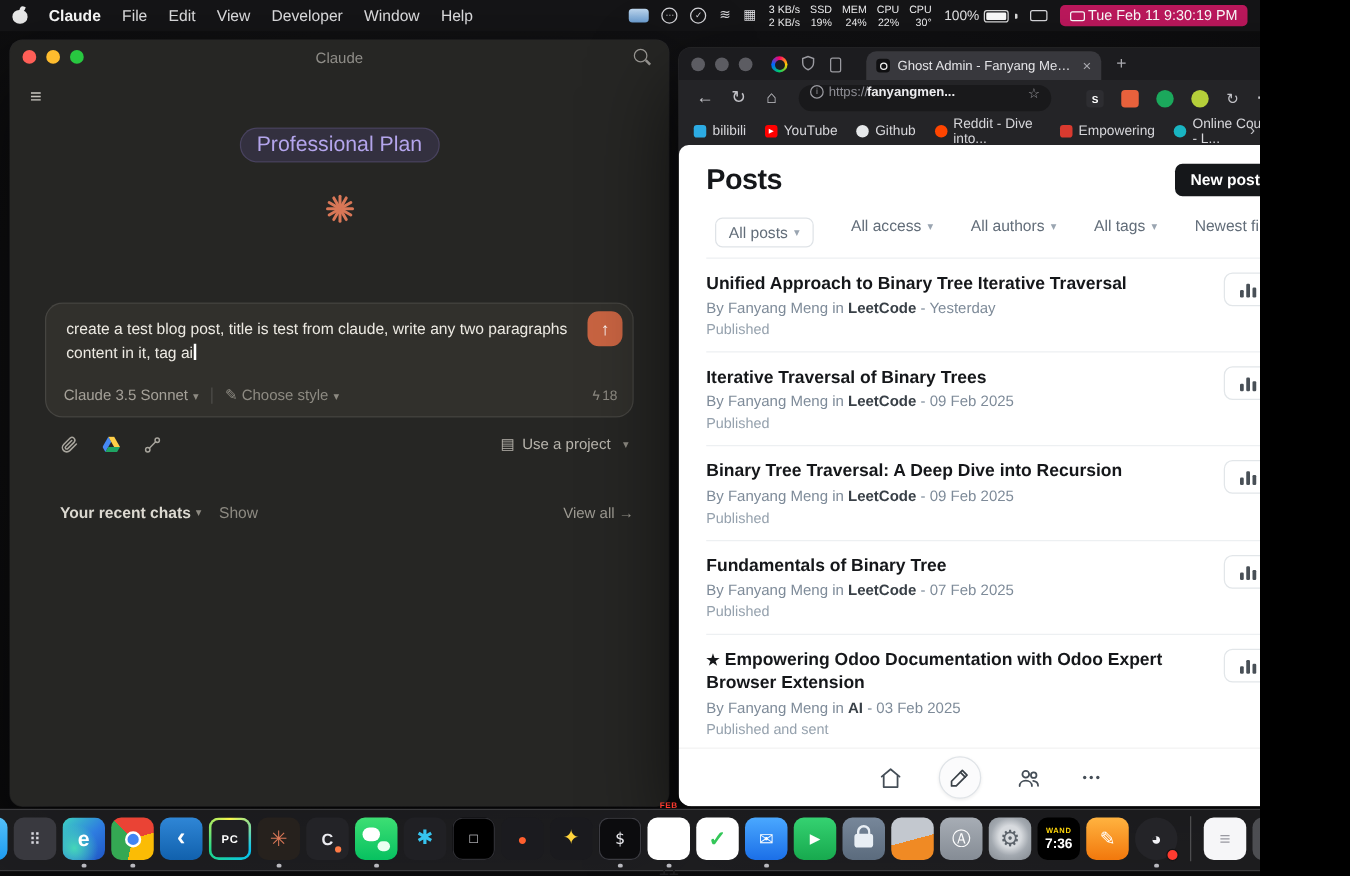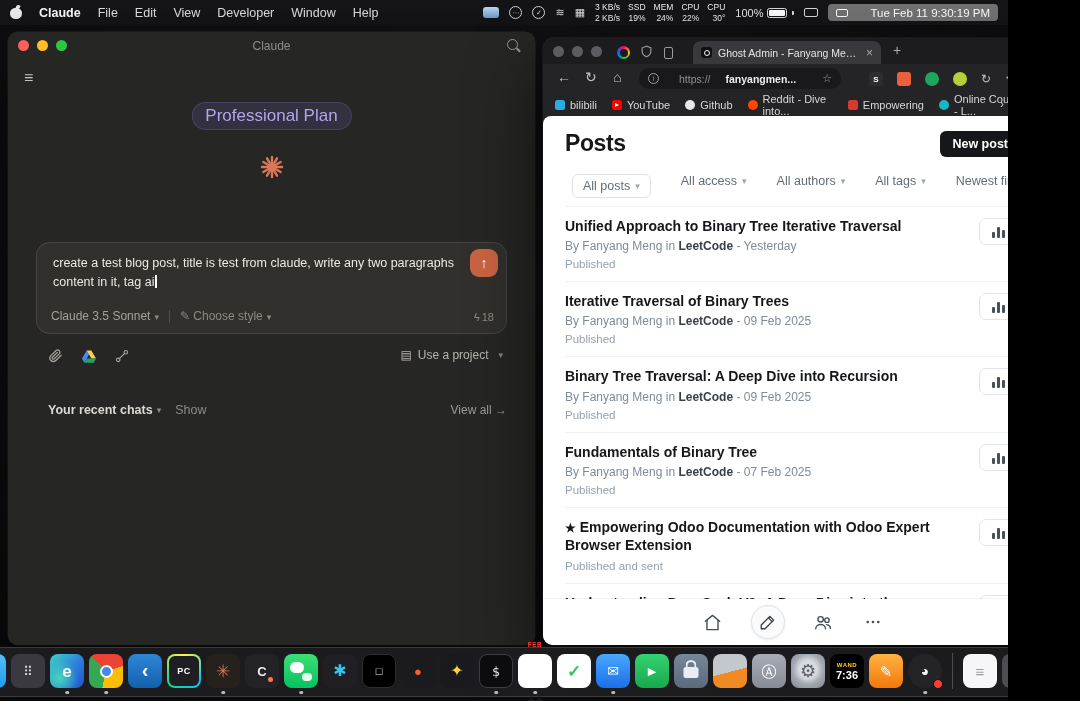--- a/index.html
+++ b/index.html
@@ -26,21 +26,21 @@
   .mb-ic{color:#dedee2;font-size:11px;line-height:1;display:flex;align-items:center;justify-content:center;}
   .mb-shot{width:16px;height:11px;border-radius:3px;background:linear-gradient(180deg,#c3dcf4,#6fa3d8);}
   .mb-ring{width:13px;height:13px;border:1.2px solid #d9d9dd;border-radius:50%;font-size:7px;}
   .stats{display:flex;gap:8px;align-items:center;}
   .stat{display:flex;flex-direction:column;align-items:flex-end;font-size:8.5px;line-height:1.2;color:#f0f0f2;font-weight:500;}
   .batt{display:flex;align-items:center;gap:4px;font-size:11px;}
   .batt-body{width:20px;height:10px;border:1px solid rgba(255,255,255,.85);border-radius:2.5px;padding:1px;display:flex;}
   .batt-fill{flex:1;background:#fff;border-radius:1px;}
   .batt-nub{width:2px;height:4px;background:rgba(255,255,255,.85);border-radius:0 1px 1px 0;margin-left:1px;}
   .mb-kbd{width:14px;height:9px;border:1.2px solid #d9d9dd;border-radius:2px;}
-  .clockpill{background:#737373;border-radius:4px;padding:2.5px 8px;display:flex;align-items:center;gap:22px;font-size:11.5px;color:#fff;font-weight:500;}
+  .clockpill{background:#be185d;border-radius:4px;padding:2.5px 8px;display:flex;align-items:center;gap:2px;font-size:11.5px;color:#fff;font-weight:500;}
   .disp-icon{width:12px;height:8px;border:1.5px solid #fff;border-radius:2px;}
 
   
   .win{position:absolute;border-radius:10px;box-shadow:0 30px 70px rgba(0,0,0,.7), 0 0 0 .5px rgba(255,255,255,.12);}
   .tl{width:11px;height:11px;border-radius:50%;display:inline-block;}
 
   
   #claude-win{left:8px;top:32px;width:527px;height:613px;background:#262624;overflow:hidden;}
   #cl-titlebar{position:relative;height:26px;}
   #cl-lights{position:absolute;left:10px;top:8px;display:flex;gap:8px;}
@@ -79,21 +79,21 @@
   .avatar-ring::after{content:'';position:absolute;inset:2.5px;border-radius:50%;background:#1c1c1f;}
   .tablet-ic{width:9px;height:12px;border:1.5px solid #9a9aa0;border-radius:2px;display:inline-block;}
   #tab{position:absolute;left:150px;top:3px;width:188px;height:23px;background:#38383d;border-radius:8px 8px 0 0;display:flex;align-items:center;gap:6px;padding:0 8px;}
   .favicon{width:11px;height:11px;border-radius:3px;background:#101012;position:relative;flex:0 0 auto;}
   .favicon::after{content:'';position:absolute;inset:2.5px;border:1.2px solid #f2f2f2;border-radius:50%;}
   #tab-title{font-size:10.5px;color:#e4e4e7;white-space:nowrap;overflow:hidden;text-overflow:ellipsis;flex:1;}
   .tab-x{color:#a9a9af;font-size:12px;}
   #newtab{position:absolute;left:350px;top:4px;color:#a9a9af;font-size:14px;}
   #toolbar{position:relative;height:30px;}
   .tb-ic{position:absolute;top:6px;color:#c2c2c7;font-size:14px;line-height:1;}
-  #addr{position:absolute;left:96px;top:4px;width:202px;height:21px;background:#19191b;border-radius:12px;display:flex;align-items:center;gap:20px;padding:0 9px;font-size:10.5px;}
+  #addr{position:absolute;left:96px;top:4px;width:202px;height:21px;background:#19191b;border-radius:12px;display:flex;gap:4px;padding:0 9px;font-size:10.5px;}
   .info-ic{width:11px;height:11px;border:1.2px solid #9a9aa0;border-radius:50%;color:#9a9aa0;font-size:7px;display:flex;align-items:center;justify-content:center;flex:0 0 auto;}
   #addr .scheme{color:#8f8f96;}
   #addr .host{color:#ececef;font-weight:600;margin-left:-5px;}
   #addr .star{margin-left:auto;color:#9a9aa0;font-size:11px;}
   .extic{position:absolute;top:8px;width:14px;height:14px;display:flex;align-items:center;justify-content:center;border-radius:3px;font-size:8px;font-weight:700;color:#fff;}
   .e-s{background:#2d2d31;}
   .e-or{background:#e8613c;}
   .e-gr{background:#1ba85c;border-radius:50%;}
   .e-lm{background:#b5cf3a;border-radius:50%;}
   .e-sy{color:#c2c2c7;background:none;font-size:12px;font-weight:400;}
@@ -476,20 +476,21 @@
           <div class="post-by"><span>By Fanyang Meng in</span> <span class="post-tag">LeetCode</span> <span>- 07 Feb 2025</span></div>
           <div class="post-status">Published</div>
           <span class="chart-btn">
               <span class="cb1"></span>
               <span class="cb2"></span>
               <span class="cb3"></span>
             </span>
         </div>
         <div class="post">
           <div class="post-title"><span class="fstar">★</span><span>Empowering Odoo Documentation with Odoo Expert Browser Extension</span></div>
+          <div class="post-by"><span>By Fanyang Meng in</span> <span class="post-tag">AI</span> <span>- 03 Feb 2025</span></div>
           <div class="post-status">Published and sent</div>
           <span class="chart-btn">
               <span class="cb1"></span>
               <span class="cb2"></span>
               <span class="cb3"></span>
             </span>
         </div>
         <div class="post" style="border-bottom:none">
           <div class="post-title">Understanding DeepSeek-V3: A Deep Dive into the Paper and the Code</div>
           <span class="chart-btn">

